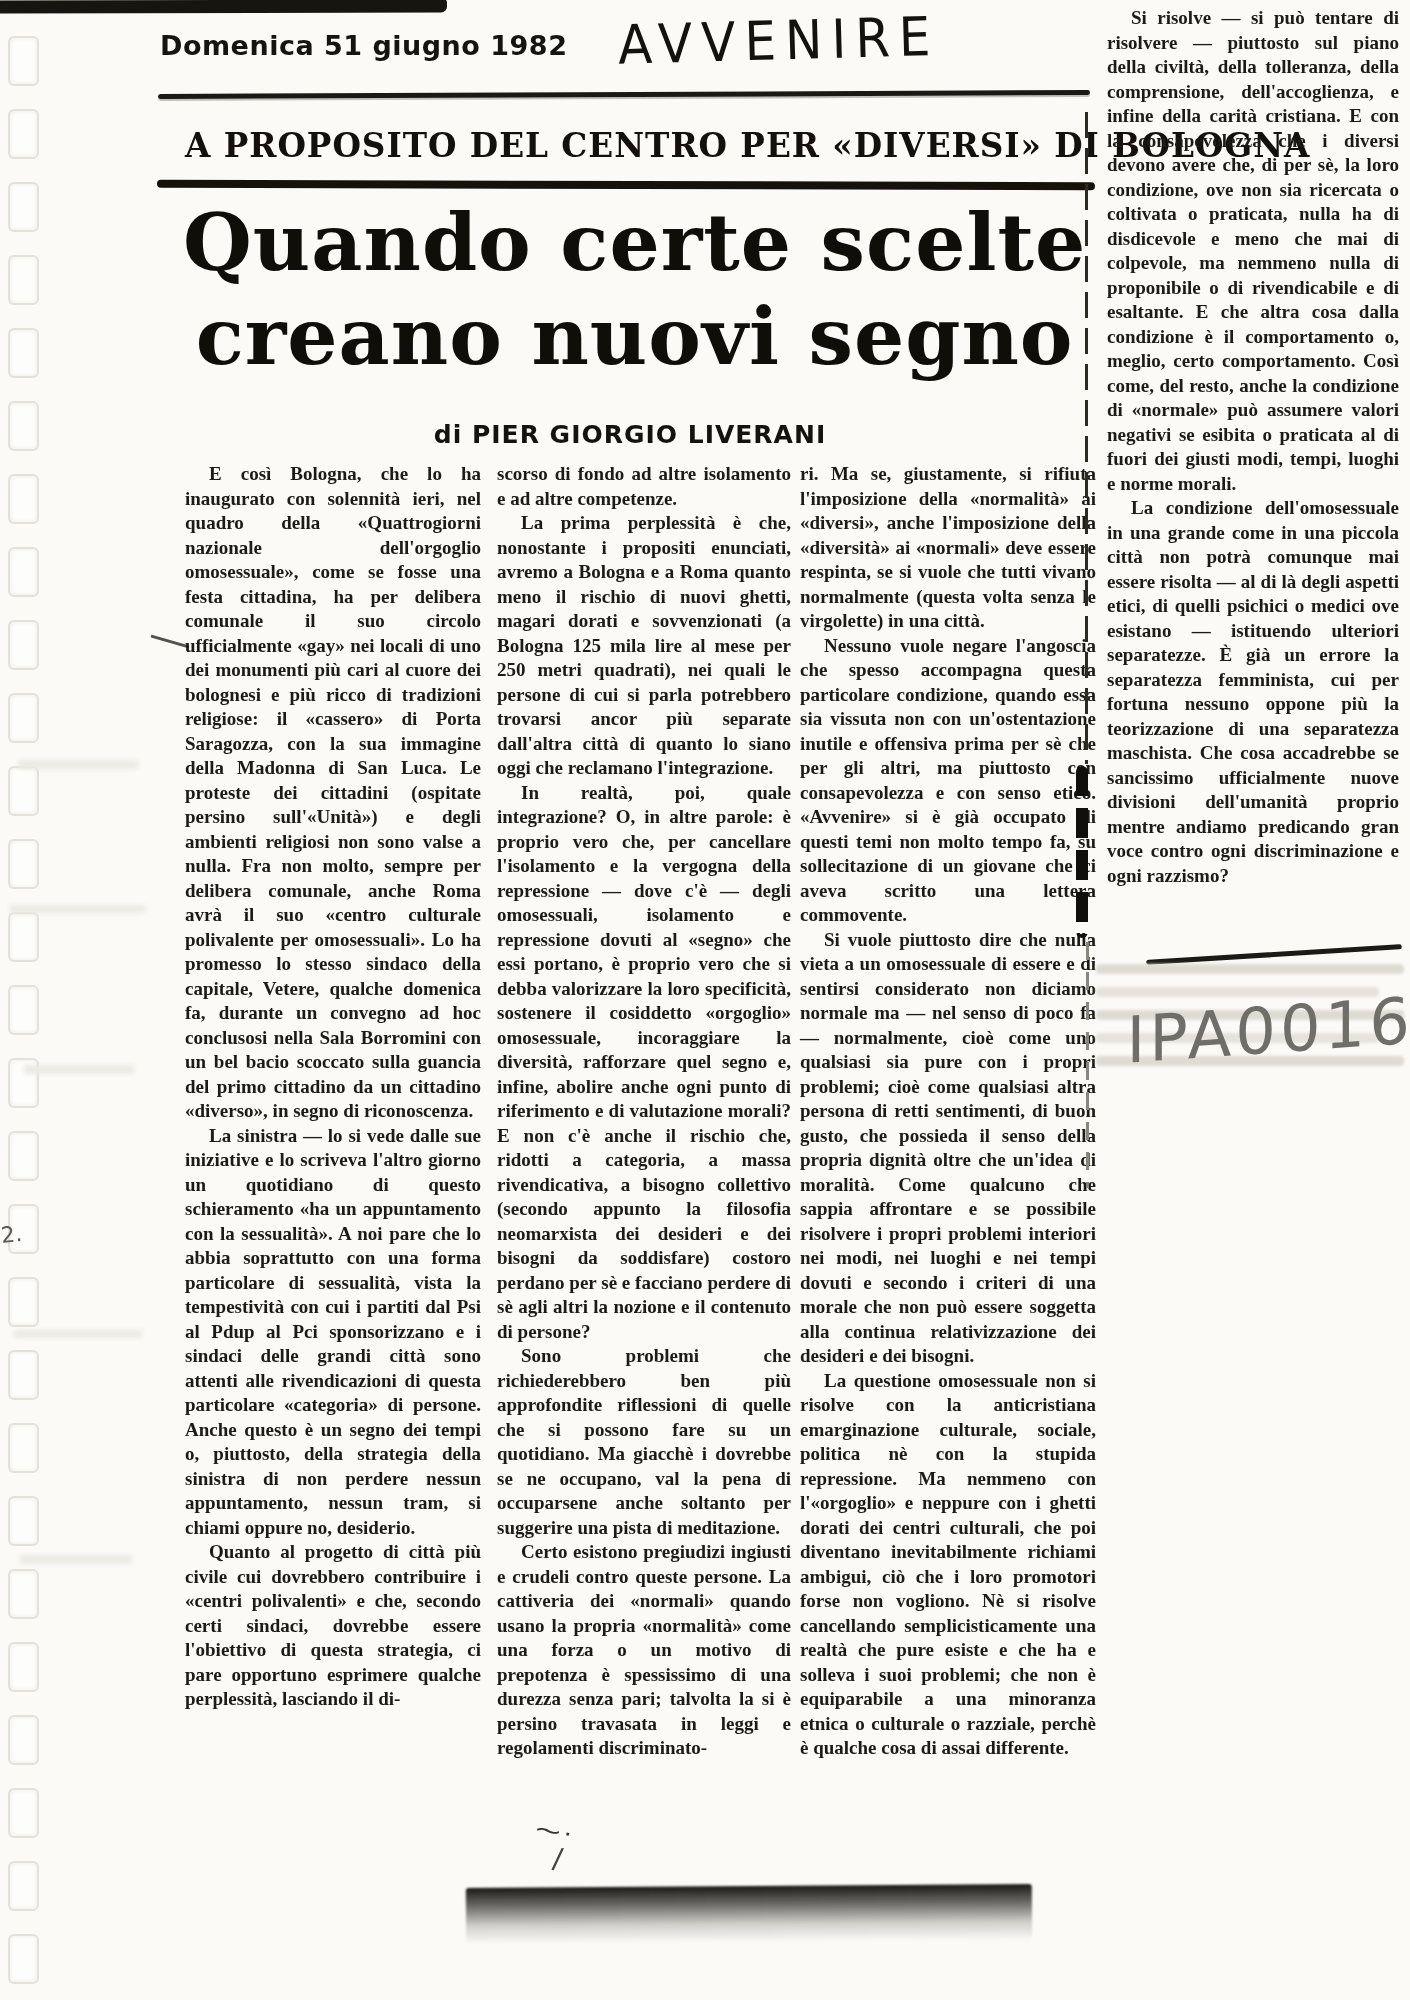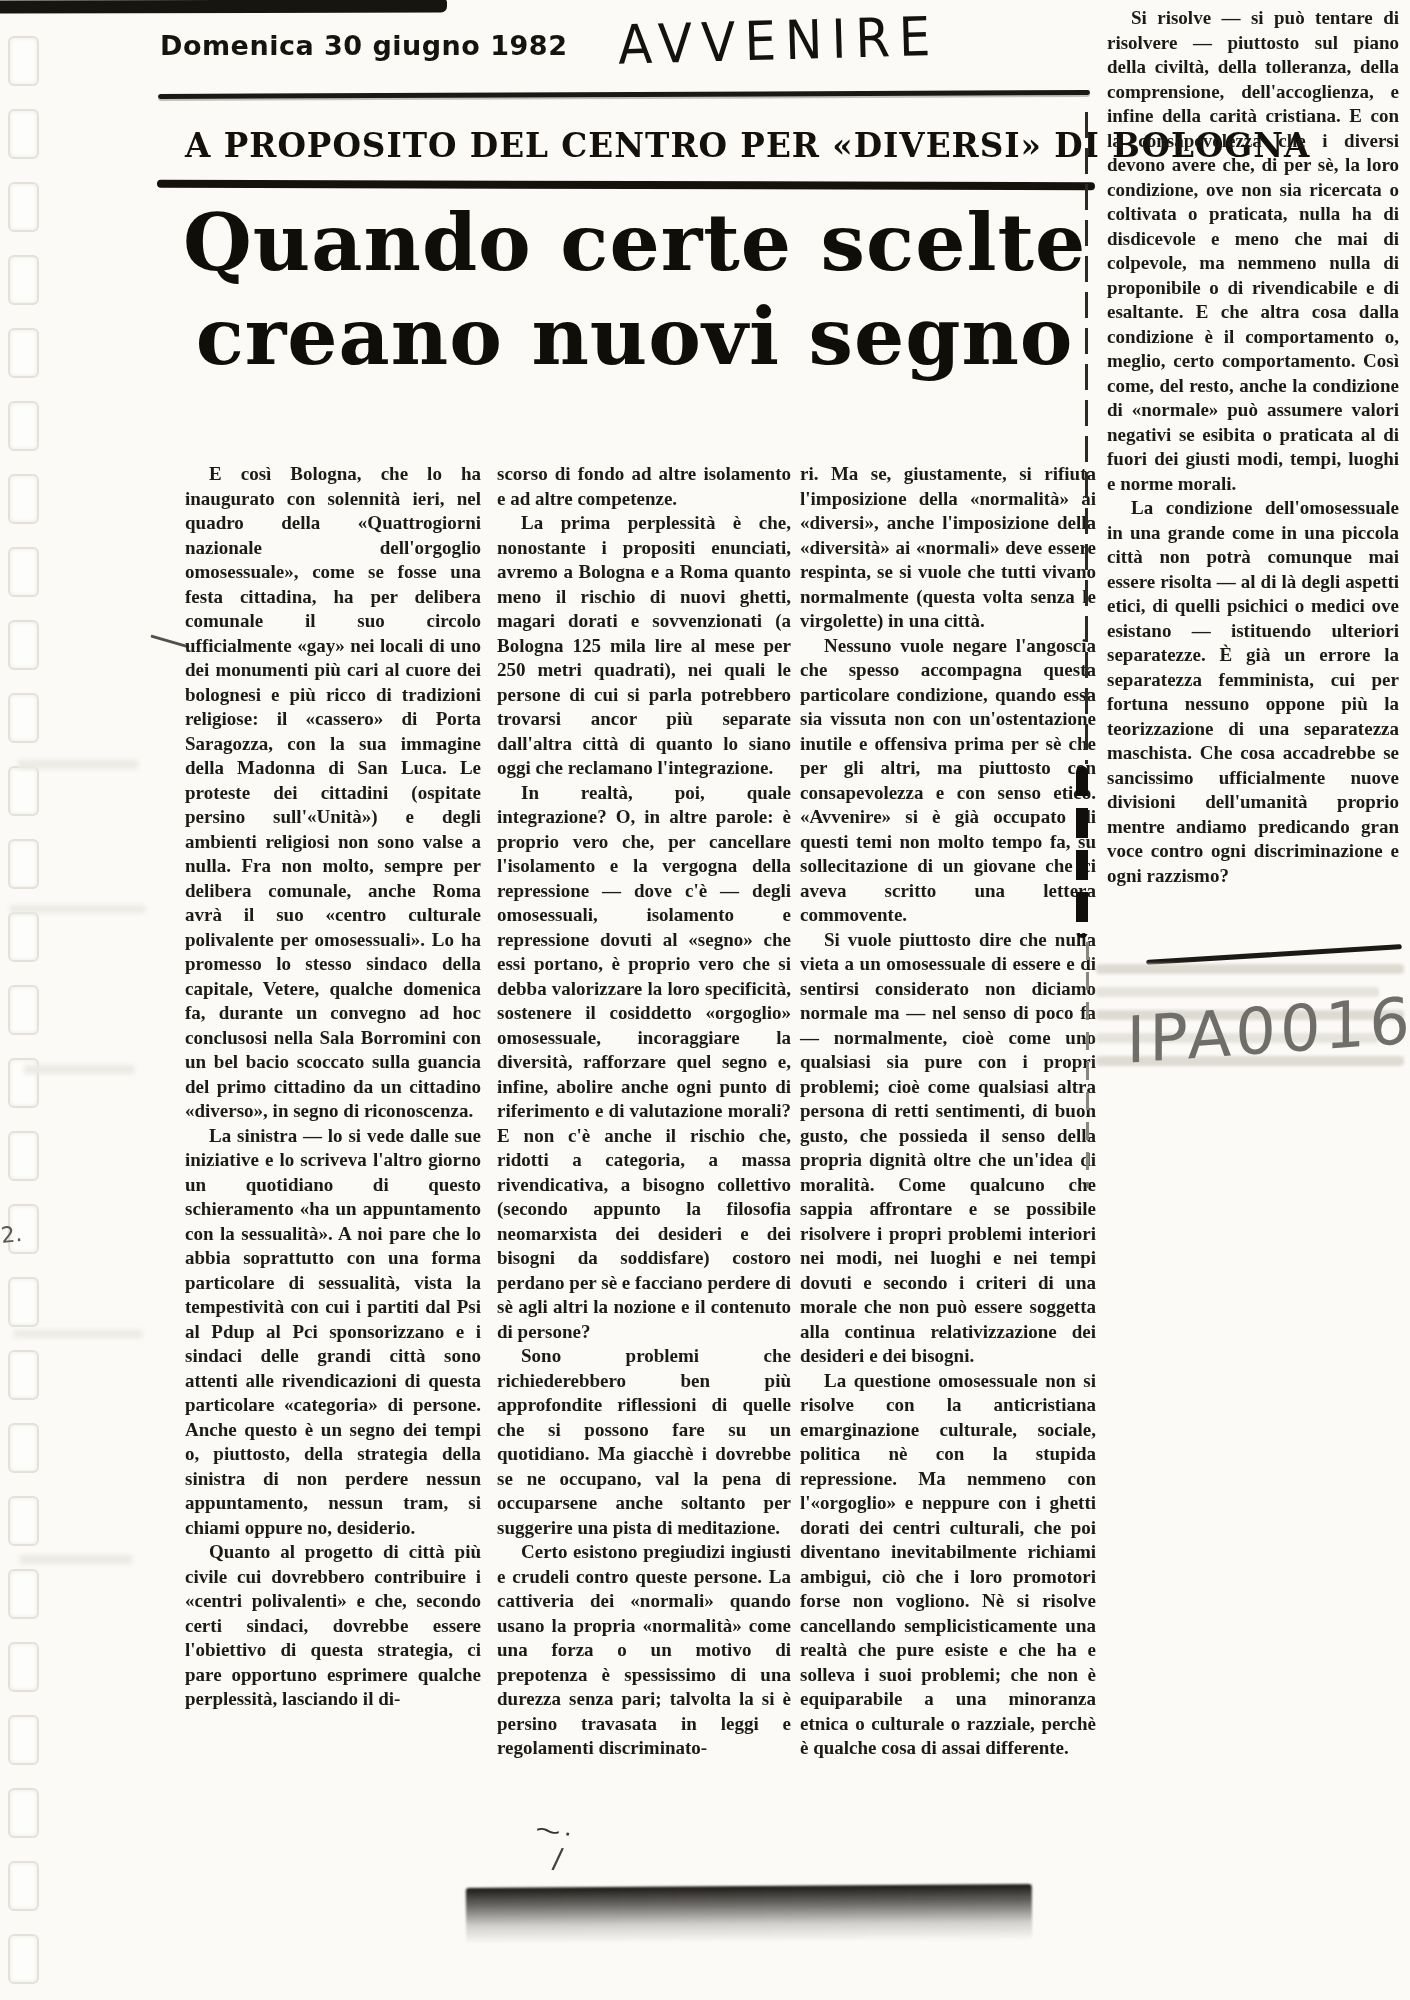--- a/index.html
+++ b/index.html
@@ -109,27 +109,28 @@
       <div class="hole" style="top: 1934px;"></div>
     </div>
   <div class="margin-streak" style="left:18px;top:760px;width:120px;height:9px;"></div>
   <div class="margin-streak" style="left:10px;top:905px;width:135px;height:8px;"></div>
   <div class="margin-streak" style="left:24px;top:1065px;width:110px;height:9px;"></div>
   <div class="margin-streak" style="left:14px;top:1330px;width:128px;height:8px;"></div>
   <div class="margin-streak" style="left:20px;top:1555px;width:112px;height:9px;"></div>
   <div class="tick-mark"></div>
   <div class="page-note">2.</div>
 
-  <div class="date">Domenica 30 giugno 1982</div>
+  <div class="date">Domenica 51 giugno 1982</div>
   <div class="publication">AVVENIRE</div>
   <div class="rule-header"></div>
 
   <div class="kicker">A PROPOSITO DEL CENTRO PER «DIVERSI» DI BOLOGNA</div>
   <div class="rule-kicker"></div>
   <h1 class="headline"><span>Quando certe scelte</span><br><span>creano nuovi segno</span></h1>
+  <div class="byline">di PIER GIORGIO LIVERANI</div>
 
   <div class="col col-1">
       <p>E così Bologna, che lo ha inaugurato con solennità ieri, nel quadro della «Quattrogiorni nazionale dell'orgoglio omosessuale», come se fosse una festa cittadina, ha per delibera comunale il suo circolo ufficialmente «gay» nei locali di uno dei monumenti più cari al cuore dei bolognesi e più ricco di tradizioni religiose: il «cassero» di Porta Saragozza, con la sua immagine della Madonna di San Luca. Le proteste dei cittadini (ospitate persino sull'«Unità») e degli ambienti religiosi non sono valse a nulla. Fra non molto, sempre per delibera comunale, anche Roma avrà il suo «centro culturale polivalente per omosessuali». Lo ha promesso lo stesso sindaco della capitale, Vetere, qualche domenica fa, durante un convegno ad hoc conclusosi nella Sala Borromini con un bel bacio scoccato sulla guancia del primo cittadino da un cittadino «diverso», in segno di riconoscenza.</p>
       <p>La sinistra — lo si vede dalle sue iniziative e lo scriveva l'altro giorno un quotidiano di questo schieramento «ha un appuntamento con la sessualità». A noi pare che lo abbia soprattutto con una forma particolare di sessualità, vista la tempestività con cui i partiti dal Psi al Pdup al Pci sponsorizzano e i sindaci delle grandi città sono attenti alle rivendicazioni di questa particolare «categoria» di persone. Anche questo è un segno dei tempi o, piuttosto, della strategia della sinistra di non perdere nessun appuntamento, nessun tram, si chiami oppure no, desiderio.</p>
       <p>Quanto al progetto di città più civile cui dovrebbero contribuire i «centri polivalenti» e che, secondo certi sindaci, dovrebbe essere l'obiettivo di questa strategia, ci pare opportuno esprimere qualche perplessità, lasciando il di-</p>
     </div>
   <div class="col col-2 cont">
       <p>scorso di fondo ad altre isolamento e ad altre competenze.</p>
       <p>La prima perplessità è che, nonostante i propositi enunciati, avremo a Bologna e a Roma quanto meno il rischio di nuovi ghetti, magari dorati e sovvenzionati (a Bologna 125 mila lire al mese per 250 metri quadrati), nei quali le persone di cui si parla potrebbero trovarsi ancor più separate dall'altra città di quanto lo siano oggi che reclamano l'integrazione.</p>
       <p>In realtà, poi, quale integrazione? O, in altre parole: è proprio vero che, per cancellare l'isolamento e la vergogna della repressione — dove c'è — degli omosessuali, isolamento e repressione dovuti al «segno» che essi portano, è proprio vero che si debba valorizzare la loro specificità, sostenere il cosiddetto «orgoglio» omosessuale, incoraggiare la diversità, rafforzare quel segno e, infine, abolire anche ogni punto di riferimento e di valutazione morali? E non c'è anche il rischio che, ridotti a categoria, a massa rivendicativa, a bisogno collettivo (secondo appunto la filosofia neomarxista dei desideri e dei bisogni da soddisfare) costoro perdano per sè e facciano perdere di sè agli altri la nozione e il contenuto di persone?</p>

